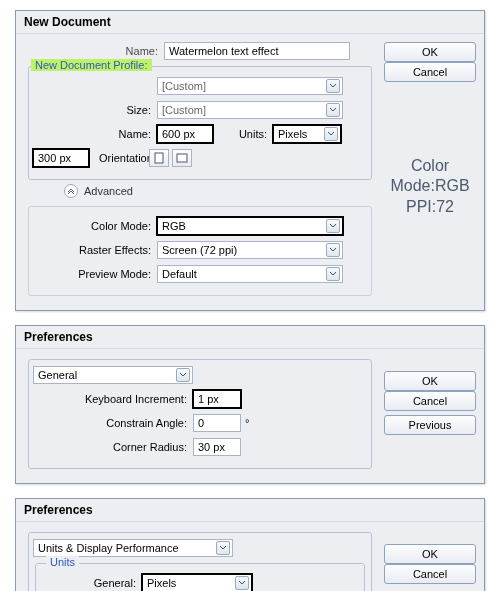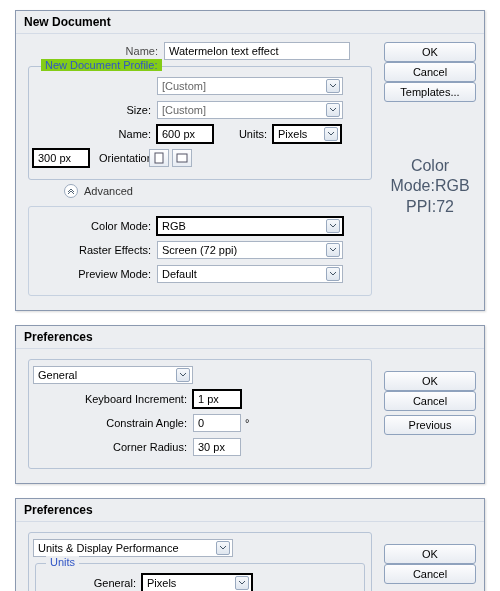--- a/index.html
+++ b/index.html
@@ -59,22 +59,22 @@
   }
   .sel .arrow svg { width: 8px; height: 6px; }
   .sel .val { flex: 1; white-space: nowrap; overflow: hidden; }
   .bracket { color: #666; }
   .hl { outline: 2px solid #000; outline-offset: -1px; }
   .fieldset {
     border: 1px solid #b7c4d6; border-radius: 3px;
     padding: 10px 4px 6px 4px; position: relative; margin: 2px 4px;
   }
   .fieldset .legend {
-    position: absolute; top: -8px; left: 12px;
-    background: #84cc16; padding: 0 4px;
+    position: absolute; top: -8px; left: 2px;
+    background: #bef264; padding: 0 4px;
     color: #3156c6; font-size: 11px;
   }
   .inner-fieldset {
     border: 1px solid #b7c4d6; border-radius: 3px;
     padding: 10px 6px 6px 6px; position: relative; margin: 6px 2px 2px 2px;
   }
   .inner-fieldset .legend { color: #3156c6; background:#eceef1; position:absolute; top:-8px; left:10px; padding:0 4px; }
   .advline { display:flex; align-items:center; gap:6px; color:#333; margin: 4px 0 8px 40px; }
   .chev {
     width: 14px; height: 14px; border: 1px solid #9aa9bd; border-radius: 7px;
@@ -199,21 +199,20 @@
                   <path d="M1 1 L4 4 L7 1" stroke="#456" fill="none"></path>
                 </svg>
               </span>
           </div>
         </div>
       </div>
     </div>
     <div class="right">
       <div class="btn">OK</div>
       <div class="btn">Cancel</div>
-      <div class="btn">Templates...</div>
       <div style="flex:1"></div>
       <div class="info">
         <div>Color Mode:RGB</div>
         <div>PPI:72</div>
       </div>
       <div style="height:80px"></div>
     </div>
   </div>
 </div>
 

